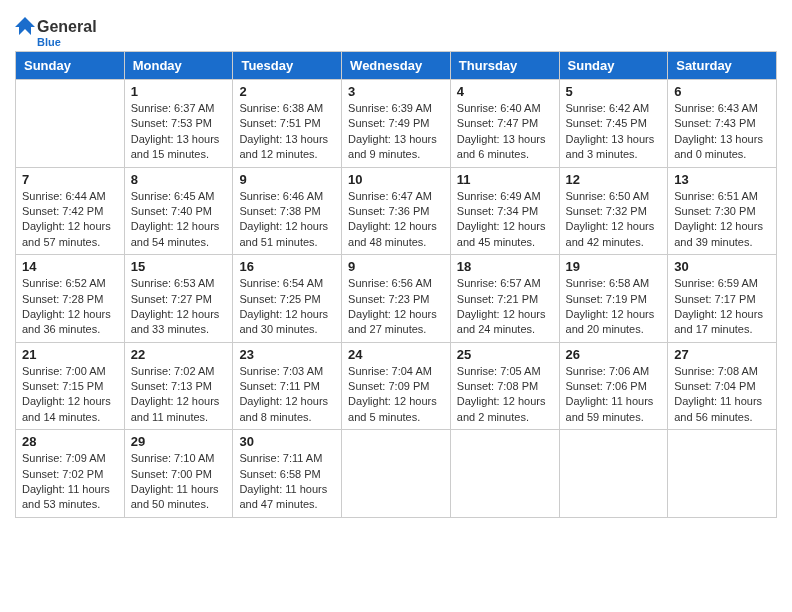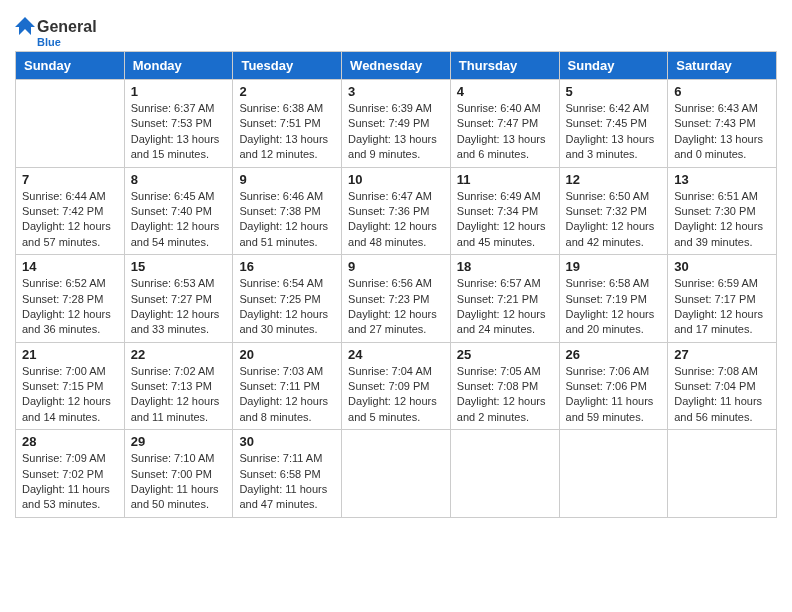--- a/index.html
+++ b/index.html
@@ -195,21 +195,21 @@
       <tr>
         <td>
           <span class="day-num">21</span>
           <div class="cell-text">Sunrise: 7:00 AM<br>Sunset: 7:15 PM<br>Daylight: 12 hours<br>and 14 minutes.</div>
         </td>
         <td>
           <span class="day-num">22</span>
           <div class="cell-text">Sunrise: 7:02 AM<br>Sunset: 7:13 PM<br>Daylight: 12 hours<br>and 11 minutes.</div>
         </td>
         <td>
-          <span class="day-num">20</span>
+          <span class="day-num">23</span>
           <div class="cell-text">Sunrise: 7:03 AM<br>Sunset: 7:11 PM<br>Daylight: 12 hours<br>and 8 minutes.</div>
         </td>
         <td>
           <span class="day-num">24</span>
           <div class="cell-text">Sunrise: 7:04 AM<br>Sunset: 7:09 PM<br>Daylight: 12 hours<br>and 5 minutes.</div>
         </td>
         <td>
           <span class="day-num">25</span>
           <div class="cell-text">Sunrise: 7:05 AM<br>Sunset: 7:08 PM<br>Daylight: 12 hours<br>and 2 minutes.</div>
         </td>

